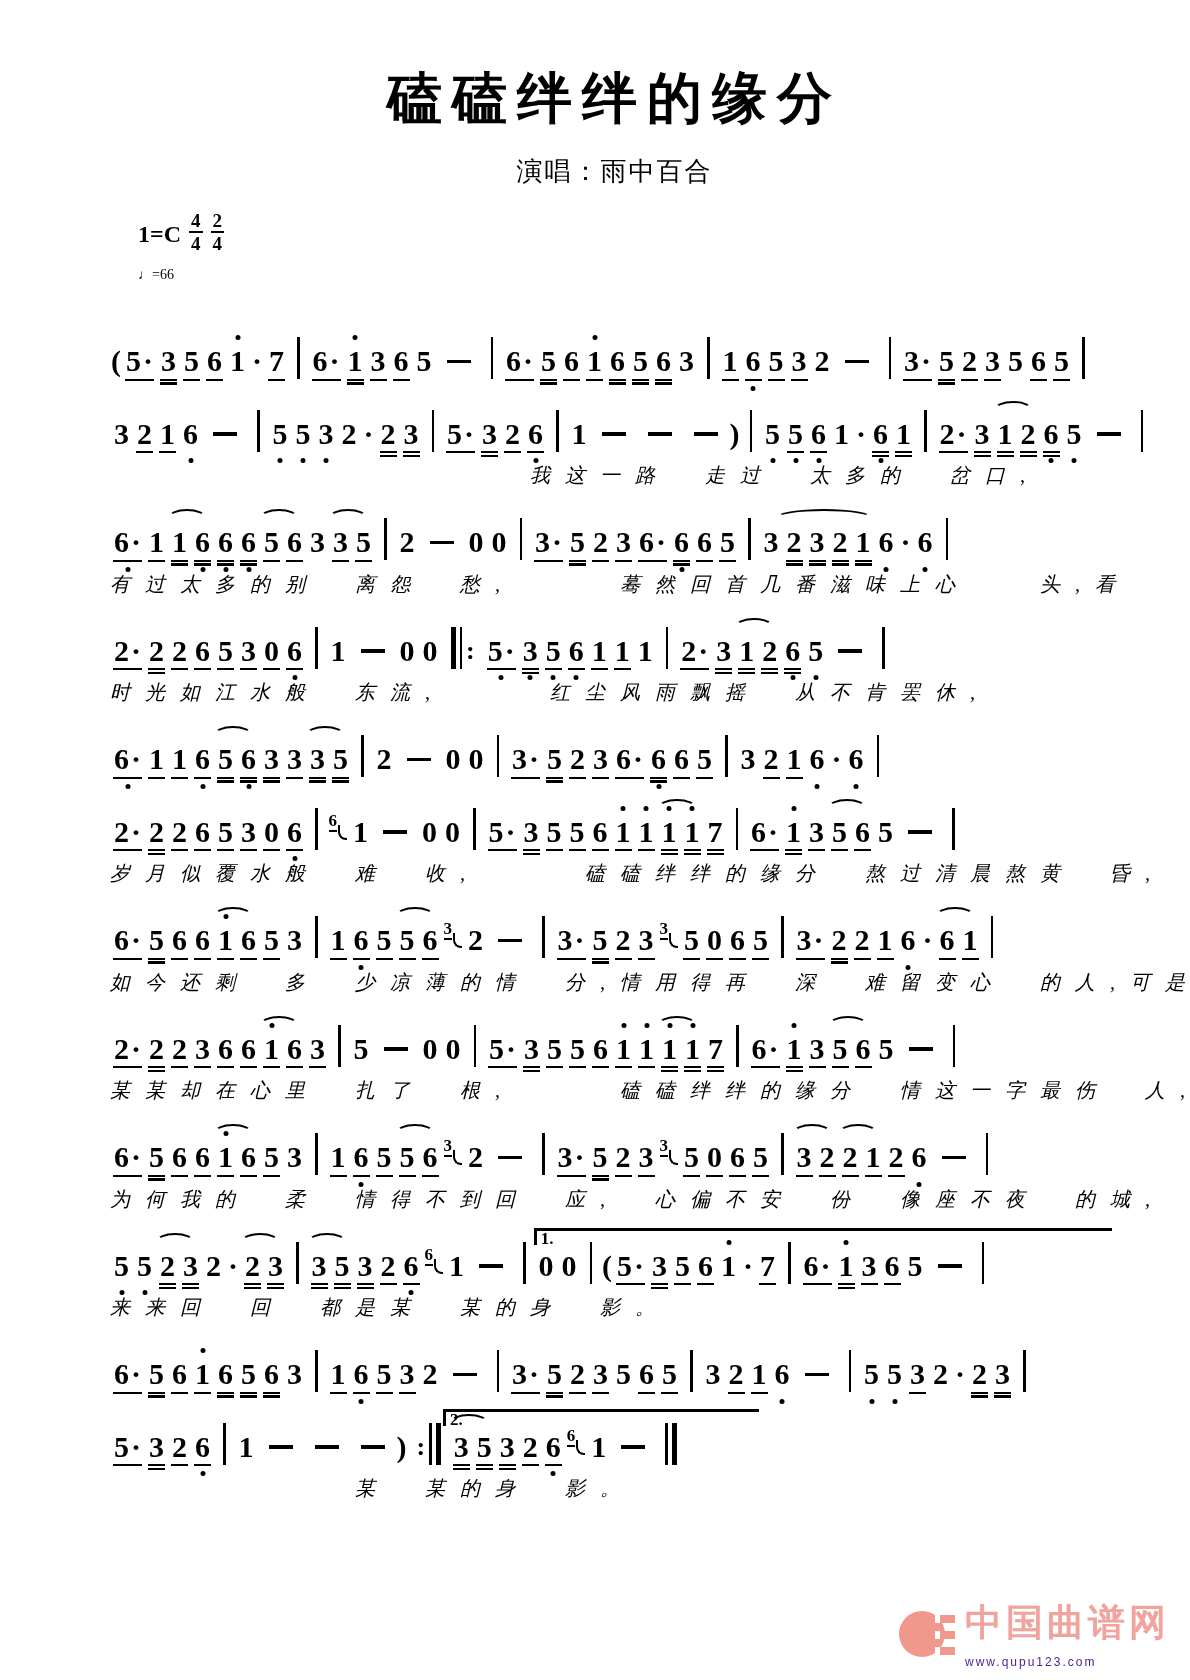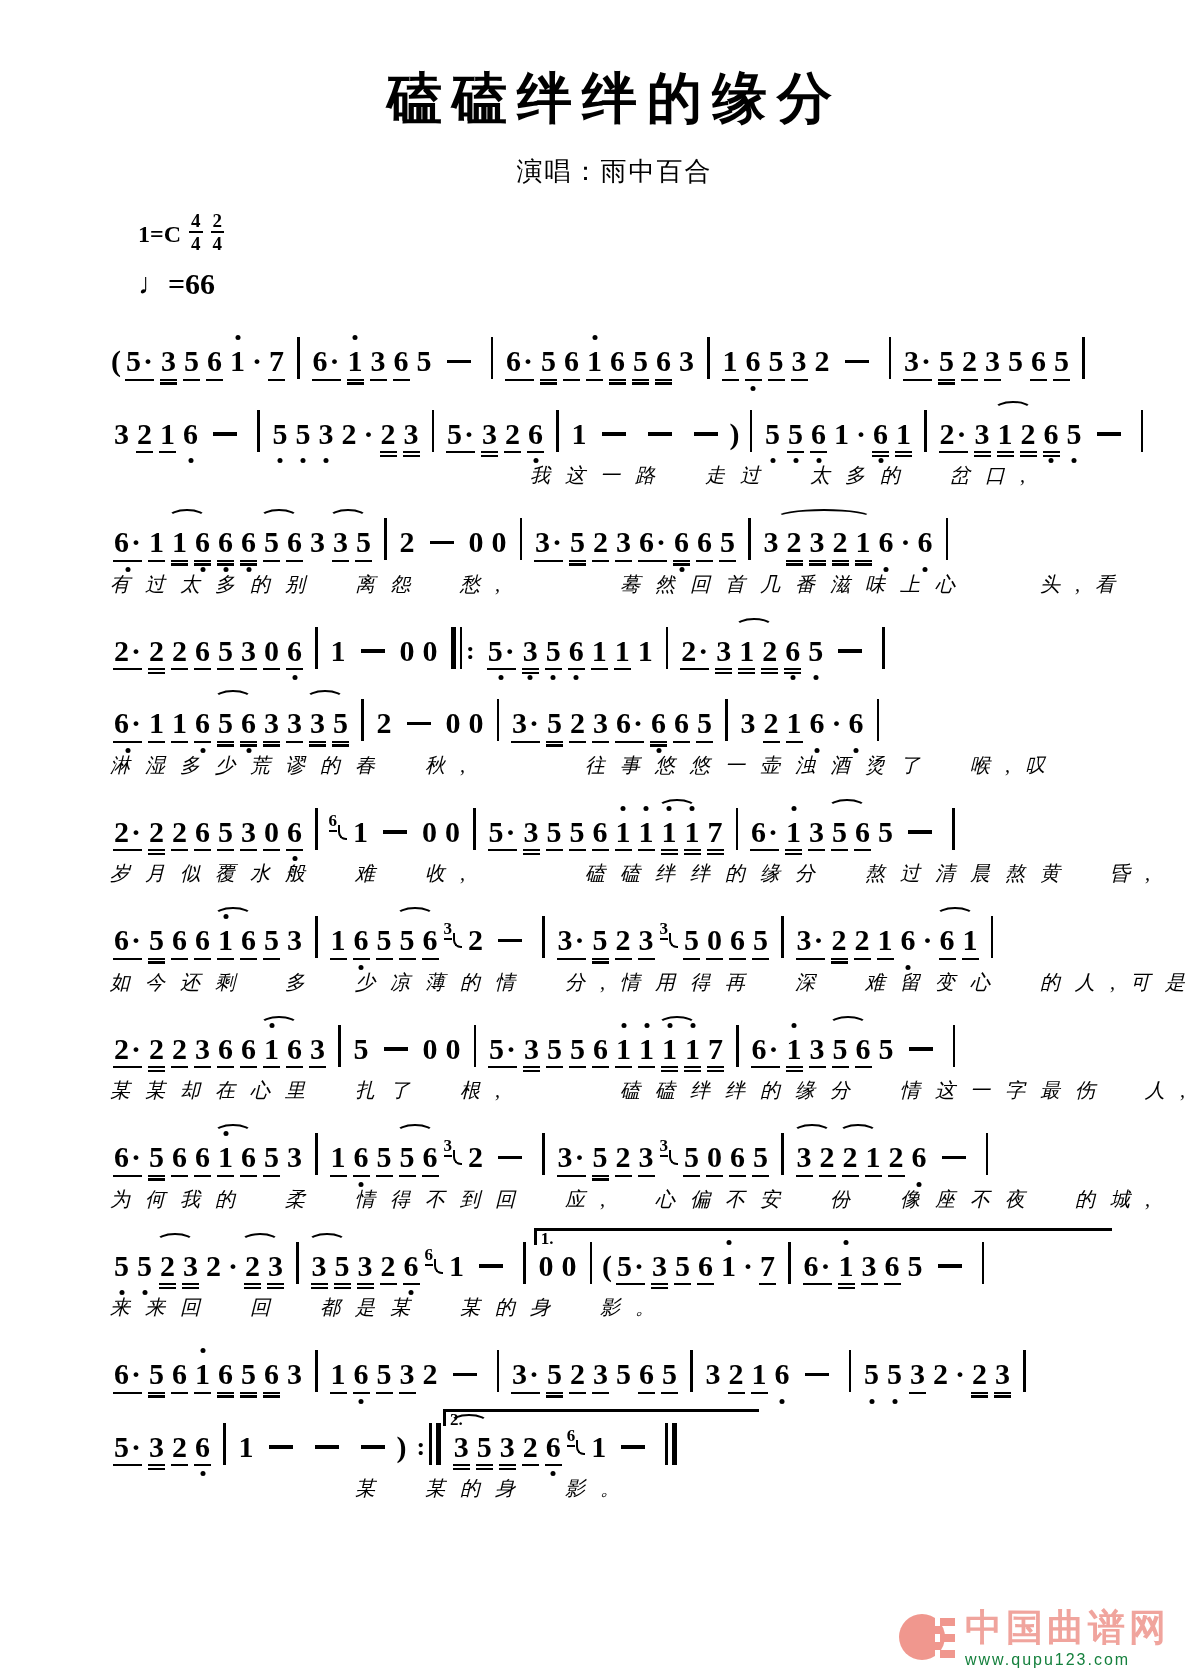--- a/index.html
+++ b/index.html
@@ -6,21 +6,21 @@
   .page{position:relative;width:1190px;height:1680px;background:#fff;box-sizing:border-box;
         padding:34px 71px 0 110px;font-family:"Liberation Serif",serif;color:#000;overflow:hidden;}
   
   .title{text-align:center;font-size:55px;font-weight:900;letter-spacing:10px;margin-top:28px;}
   .singer{text-align:center;font-size:26px;margin-top:18px;letter-spacing:2px;}
   .meta{position:relative;height:110px;margin-top:16px;margin-left:28px;}
   .keyblock{position:absolute;left:0;top:6px;font-size:24px;font-weight:700;}
   .frac{display:inline-block;text-align:center;font-size:19px;font-weight:700;vertical-align:-8px;margin-left:8px;line-height:1;}
   .frac b{display:block;border-bottom:2.5px solid #000;padding:0 2px 1px;}
   .frac i{display:block;font-style:normal;padding-top:1px;}
-  .tempo{position:absolute;left:0;top:62px;font-size:30px;font-weight:700;}
+  .tempo{position:absolute;left:0;top:62px;font-size:14px;font-weight:400;}
   .credits{position:absolute;right:0;top:0;font-size:22px;line-height:1.55;letter-spacing:1px;}
   
   .systems{margin-top:6px;}
   .system{position:relative;margin-bottom:13px;}
   .notes{font-size:30px;font-weight:700;white-space:nowrap;line-height:1.15;padding-top:16px;}
   .note{position:relative;display:inline-block;margin:0 3px;padding:0 1px;}
   .u1{border-bottom:2.5px solid #000;}
   .u2{border-bottom:2.5px solid #000;}
   .u2 .ul2{position:absolute;left:0;right:0;bottom:-6px;height:2.5px;background:#000;}
   .hd{position:absolute;top:-9px;left:50%;transform:translateX(-50%);width:5px;height:5px;border-radius:50%;background:#000;}
@@ -42,21 +42,21 @@
   .volta{position:absolute;top:2px;border-top:3px solid #000;border-left:3px solid #000;height:14px;}
   .volta span{position:absolute;left:4px;top:-2px;font-size:17px;font-weight:700;}
   
   .wm{position:absolute;right:20px;bottom:12px;display:flex;align-items:center;gap:8px;}
   .wmlogo{position:relative;width:58px;height:58px;}
   .wmcircle{position:absolute;left:0;top:4px;width:46px;height:46px;border-radius:50%;background:#f0978e;}
   .wmbars{position:absolute;left:36px;top:8px;width:20px;height:40px;display:flex;flex-direction:column;justify-content:space-between;}
   .wmbars i{height:8px;background:#f0978e;border-left:5px solid #fff;}
   .wmtext{line-height:1;}
   .wmname{font-size:37px;font-weight:700;color:#f0a49d;letter-spacing:4px;font-family:"Liberation Serif",serif;}
-  .wmurl{font-size:16px;color:#15803d;letter-spacing:2px;margin-top:6px;font-family:"Liberation Sans",sans-serif;}
+  .wmurl{font-size:12px;color:#4c1d95;letter-spacing:2px;margin-top:15px;font-family:"Liberation Sans",sans-serif;}
 </style>
 </head>
 <body>
 
 <div class="page">
 
   <div class="title">磕磕绊绊的缘分</div>
   <div class="singer">演唱：雨中百合</div>
 
   <div class="meta">
@@ -73,24 +73,24 @@
       <div class="system">
         <div class="notes"><span class="note">3</span><span class="note u1">2</span><span class="note u1">1</span><span class="note">6<i class="ld"></i></span><span class="dash"></span><span class="bar"></span><span class="note">5<i class="ld"></i></span><span class="note">5<i class="ld"></i></span><span class="note">3<i class="ld"></i></span><span class="note">2</span><span class="adot">·</span><span class="note u2"><i class="ul2"></i>2</span><span class="note u2"><i class="ul2"></i>3</span><span class="bar"></span><span class="note u1">5<em class="idot">·</em></span><span class="note u2"><i class="ul2"></i>3</span><span class="note u1">2</span><span class="note u1">6<i class="ld"></i></span><span class="bar"></span><span class="note">1</span><span class="dash"></span><span class="dash"></span><span class="dash"></span><span class="paren">)</span><span class="bar"></span><span class="note">5<i class="ld"></i></span><span class="note u1">5<i class="ld"></i></span><span class="note u1">6<i class="ld"></i></span><span class="note">1</span><span class="adot">·</span><span class="note u2"><i class="ul2"></i>6<i class="ld"></i></span><span class="note u2"><i class="ul2"></i>1</span><span class="bar"></span><span class="note u1">2<em class="idot">·</em></span><span class="note u2"><i class="ul2"></i>3</span><span class="note u2"><i class="ul2"></i>1<i class="arc"></i></span><span class="note u2"><i class="ul2"></i>2</span><span class="note u2"><i class="ul2"></i>6<i class="ld"></i></span><span class="note">5<i class="ld"></i></span><span class="dash"></span><span class="bar"></span></div>
         <div class="lyr">　　　　　　　　　　　　我这一路　走过　太多的　岔口,</div>
       </div>
       <div class="system">
         <div class="notes"><span class="note u1">6<em class="idot">·</em><i class="ld"></i></span><span class="note u1">1</span><span class="note u2"><i class="ul2"></i>1<i class="arc"></i></span><span class="note u2"><i class="ul2"></i>6<i class="ld"></i></span><span class="note u2"><i class="ul2"></i>6<i class="ld"></i></span><span class="note u2"><i class="ul2"></i>6<i class="ld"></i></span><span class="note u1">5<i class="arc"></i></span><span class="note u1">6</span><span class="note">3</span><span class="note u1">3<i class="arc"></i></span><span class="note u1">5</span><span class="bar"></span><span class="note">2</span><span class="dash"></span><span class="note">0</span><span class="note">0</span><span class="bar"></span><span class="note u1">3<em class="idot">·</em></span><span class="note u2"><i class="ul2"></i>5</span><span class="note u1">2</span><span class="note u1">3</span><span class="note u1">6<em class="idot">·</em></span><span class="note u2"><i class="ul2"></i>6<i class="ld"></i></span><span class="note u1">6</span><span class="note u1">5</span><span class="bar"></span><span class="note">3</span><span class="note u2"><i class="ul2"></i>2<i class="arc wide"></i></span><span class="note u2"><i class="ul2"></i>3</span><span class="note u2"><i class="ul2"></i>2</span><span class="note u2"><i class="ul2"></i>1</span><span class="note">6<i class="ld"></i></span><span class="adot">·</span><span class="note">6<i class="ld"></i></span><span class="bar"></span></div>
         <div class="lyr">有过太多的别　离怨　愁,　　　蓦然回首几番滋味上心　　头,看</div>
       </div>
       <div class="system">
         <div class="notes"><span class="note u1">2<em class="idot">·</em></span><span class="note u2"><i class="ul2"></i>2</span><span class="note u1">2</span><span class="note u1">6</span><span class="note u1">5</span><span class="note u1">3</span><span class="note u1">0</span><span class="note u1">6<i class="ld"></i></span><span class="bar"></span><span class="note">1</span><span class="dash"></span><span class="note">0</span><span class="note">0</span><span style="margin: 0px 7px;"><span class="bar in thick"></span><span class="bar in"></span><span class="dots">:</span></span><span class="note u1">5<em class="idot">·</em><i class="ld"></i></span><span class="note u2"><i class="ul2"></i>3<i class="ld"></i></span><span class="note u1">5<i class="ld"></i></span><span class="note u1">6<i class="ld"></i></span><span class="note u1">1</span><span class="note u1">1</span><span class="note">1</span><span class="bar"></span><span class="note u1">2<em class="idot">·</em></span><span class="note u2"><i class="ul2"></i>3</span><span class="note u2"><i class="ul2"></i>1<i class="arc"></i></span><span class="note u2"><i class="ul2"></i>2</span><span class="note u2"><i class="ul2"></i>6<i class="ld"></i></span><span class="note">5<i class="ld"></i></span><span class="dash"></span><span class="bar"></span></div>
+        <div class="lyr">时光如江水般　东流,　　　红尘风雨飘摇　从不肯罢休,</div>
       </div>
       <div class="system">
         <div class="notes"><span class="note u1">6<em class="idot">·</em><i class="ld"></i></span><span class="note u1">1</span><span class="note u1">1</span><span class="note u1">6<i class="ld"></i></span><span class="note u2"><i class="ul2"></i>5<i class="arc"></i></span><span class="note u2"><i class="ul2"></i>6<i class="ld"></i></span><span class="note u2"><i class="ul2"></i>3</span><span class="note u1">3</span><span class="note u2"><i class="ul2"></i>3<i class="arc"></i></span><span class="note u2"><i class="ul2"></i>5</span><span class="bar"></span><span class="note">2</span><span class="dash"></span><span class="note">0</span><span class="note">0</span><span class="bar"></span><span class="note u1">3<em class="idot">·</em></span><span class="note u2"><i class="ul2"></i>5</span><span class="note u1">2</span><span class="note u1">3</span><span class="note u1">6<em class="idot">·</em></span><span class="note u2"><i class="ul2"></i>6<i class="ld"></i></span><span class="note u1">6</span><span class="note u1">5</span><span class="bar"></span><span class="note">3</span><span class="note u1">2</span><span class="note u1">1</span><span class="note">6<i class="ld"></i></span><span class="adot">·</span><span class="note">6<i class="ld"></i></span><span class="bar"></span></div>
-        <div class="lyr">淋湿多少荒谬的春　秋,　　　往事悠悠一壶浊酒烫了　喉,叹</div>
       </div>
       <div class="system">
         <div class="notes"><span class="note u1">2<em class="idot">·</em></span><span class="note u2"><i class="ul2"></i>2</span><span class="note u1">2</span><span class="note u1">6</span><span class="note u1">5</span><span class="note u1">3</span><span class="note u1">0</span><span class="note u1">6<i class="ld"></i></span><span class="bar"></span><span class="gracewrap"><span class="grace">6</span><i class="ghook"></i></span><span class="note">1</span><span class="dash"></span><span class="note">0</span><span class="note">0</span><span class="bar"></span><span class="note u1">5<em class="idot">·</em></span><span class="note u2"><i class="ul2"></i>3</span><span class="note u1">5</span><span class="note u1">5</span><span class="note u1">6</span><span class="note u1">1<i class="hd"></i></span><span class="note u1">1<i class="hd"></i></span><span class="note u2"><i class="ul2"></i>1<i class="hd"></i><i class="arc"></i></span><span class="note u2"><i class="ul2"></i>1<i class="hd"></i></span><span class="note u2"><i class="ul2"></i>7</span><span class="bar"></span><span class="note u1">6<em class="idot">·</em></span><span class="note u2"><i class="ul2"></i>1<i class="hd"></i></span><span class="note u1">3</span><span class="note u1">5<i class="arc"></i></span><span class="note u1">6</span><span class="note">5</span><span class="dash"></span><span class="bar"></span></div>
         <div class="lyr">岁月似覆水般　难　收,　　　磕磕绊绊的缘分　熬过清晨熬黄　昏,</div>
       </div>
       <div class="system">
         <div class="notes"><span class="note u1">6<em class="idot">·</em></span><span class="note u2"><i class="ul2"></i>5</span><span class="note u1">6</span><span class="note u1">6</span><span class="note u1">1<i class="hd"></i><i class="arc"></i></span><span class="note u1">6</span><span class="note u1">5</span><span class="note">3</span><span class="bar"></span><span class="note u1">1</span><span class="note u1">6<i class="ld"></i></span><span class="note u1">5</span><span class="note u1">5<i class="arc"></i></span><span class="note u1">6</span><span class="gracewrap"><span class="grace">3</span><i class="ghook"></i></span><span class="note">2</span><span class="dash"></span><span class="bar"></span><span class="note u1">3<em class="idot">·</em></span><span class="note u2"><i class="ul2"></i>5</span><span class="note u1">2</span><span class="note u1">3</span><span class="gracewrap"><span class="grace">3</span><i class="ghook"></i></span><span class="note u1">5</span><span class="note u1">0</span><span class="note u1">6</span><span class="note u1">5</span><span class="bar"></span><span class="note u1">3<em class="idot">·</em></span><span class="note u2"><i class="ul2"></i>2</span><span class="note u1">2</span><span class="note u1">1</span><span class="note">6<i class="ld"></i></span><span class="adot">·</span><span class="note u1">6<i class="arc"></i></span><span class="note u1">1</span><span class="bar"></span></div>
         <div class="lyr">如今还剩　多　少凉薄的情　分,情用得再　深　难留变心　的人,可是</div>
       </div>
       <div class="system">

